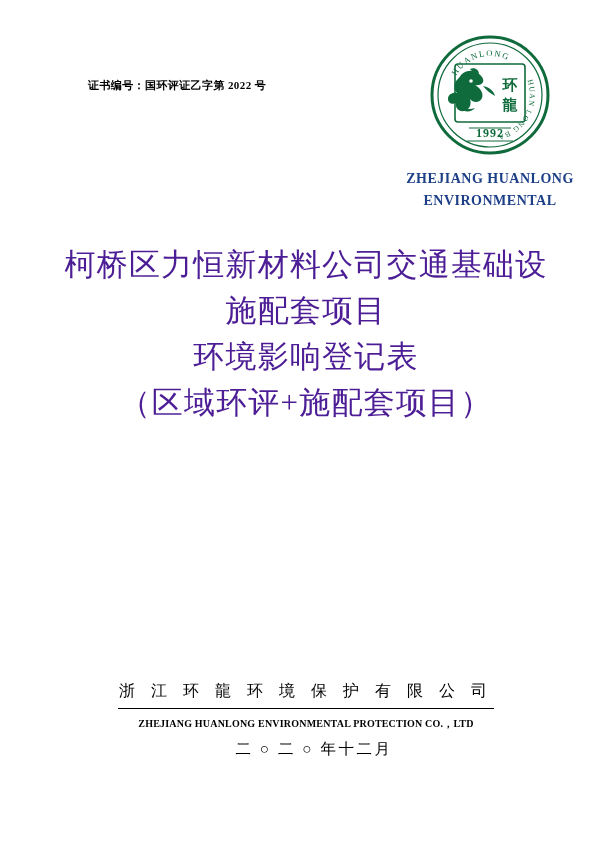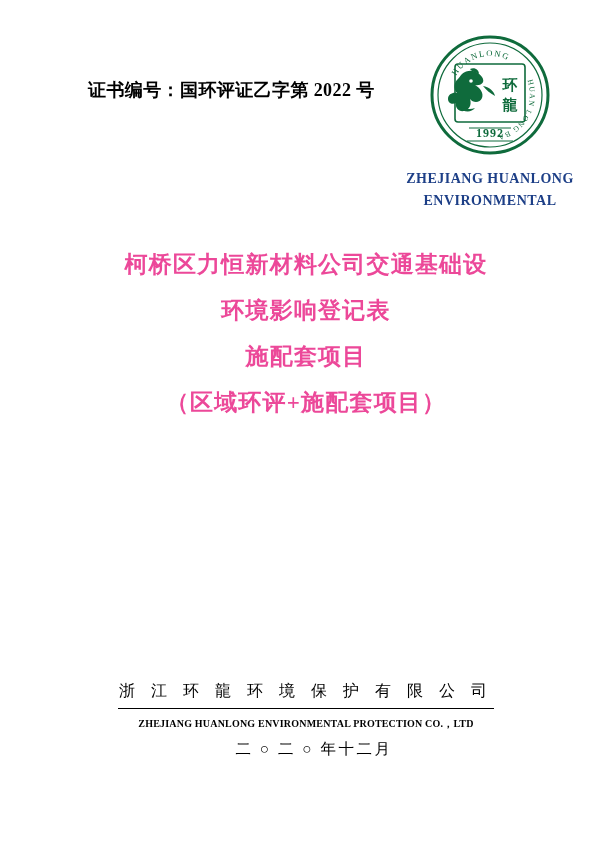--- a/index.html
+++ b/index.html
@@ -27,21 +27,21 @@
     left: 0;
     width: 612px;
     height: 200px;
   }
   .cert-no {
     position: absolute;
     left: 88px;
     top: 52px;
     font-family: "Liberation Serif", serif;
     font-weight: bold;
-    font-size: 18px;
+    font-size: 11px;
     letter-spacing: 0.4px;
     white-space: nowrap;
   }
 
   
   .logo-block {
     position: absolute;
     left: 400px;
     top: 8px;
     width: 180px;
@@ -68,25 +68,25 @@
   
   .title-block {
     position: absolute;
     top: 242px;
     left: 0;
     width: 612px;
     text-align: center;
   }
   .title-line {
     font-family: "Liberation Serif", serif;
-    font-weight: bold;
-    font-size: 23px;
+    font-weight: normal;
+    font-size: 31px;
     line-height: 46px;
     letter-spacing: 1.2px;
-    color: #ec4899;
+    color: #4c1d95;
   }
 
   
   .footer {
     position: absolute;
     left: 0;
     top: 676px;
     width: 612px;
     text-align: center;
   }
@@ -167,22 +167,22 @@
 
       <div class="logo-lines">
         <div>ZHEJIANG HUANLONG</div>
         <div>ENVIRONMENTAL</div>
       </div>
     </div>
   </div>
 
   <div class="title-block">
     <div class="title-line">柯桥区力恒新材料公司交通基础设</div>
+    <div class="title-line">施配套项目</div>
     <div class="title-line">环境影响登记表</div>
-    <div class="title-line">施配套项目</div>
     <div class="title-line">（区域环评+施配套项目）</div>
   </div>
 
   <div class="footer">
     <div class="footer-cn">浙 江 环 龍 环 境 保 护 有 限 公 司</div>
     <div class="footer-rule"></div>
     <div class="footer-en">ZHEJIANG HUANLONG ENVIRONMENTAL PROTECTION CO.，LTD</div>
     <div class="footer-date">二 ○ 二 ○ 年十二月</div>
   </div>
 

